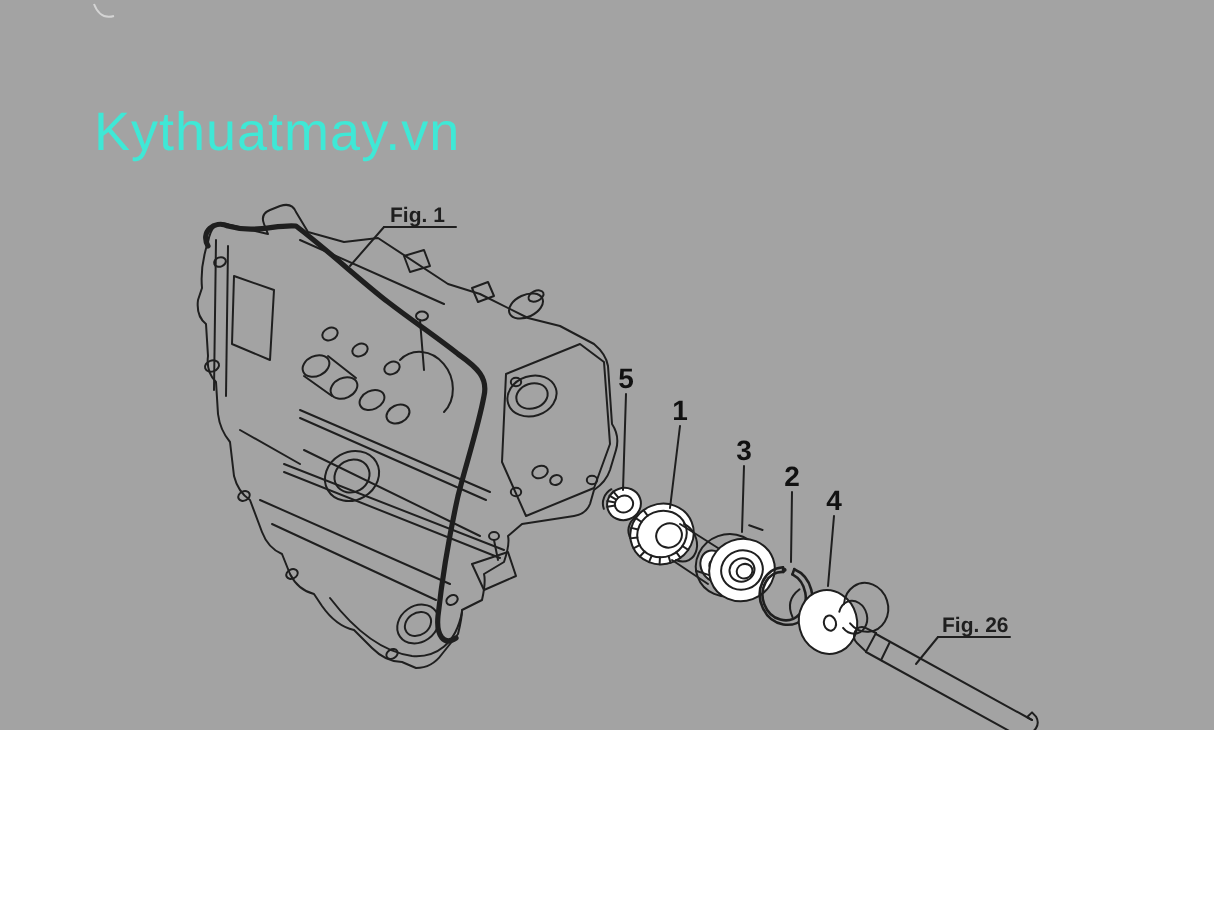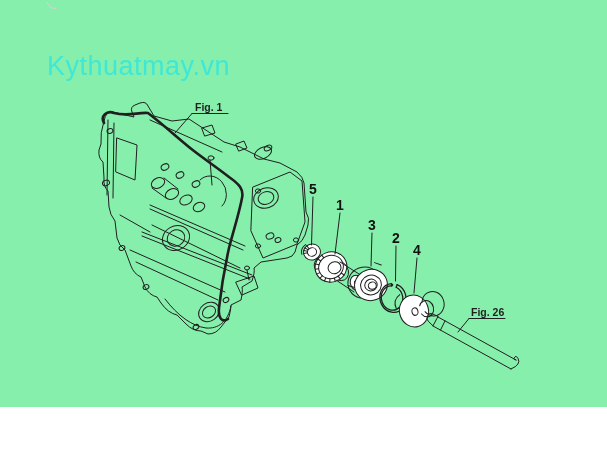--- a/index.html
+++ b/index.html
@@ -1,19 +1,19 @@
 <!DOCTYPE html>
 <html><head>
 <meta charset="utf-8">
 <style>
   html,body{margin:0;padding:0;background:#fff;}
   .stage{
     position:relative;
-    width:607px;height:407px;
-    background:#86efac;
+    width:607px;height:365px;
+    background:#a3a3a3;
     overflow:hidden;
     font-family:"Liberation Sans", sans-serif;
   }
   svg{display:block;}
   text{font-family:"Liberation Sans", sans-serif;}
   .watermark{font-size:27px;letter-spacing:.5px;}
   .fig-label{font-size:10.5px;font-weight:bold;fill:#1f1f1f;}
   .callout-num{font-size:14px;font-weight:bold;fill:#111;text-anchor:middle;}
 </style>
 </head>

